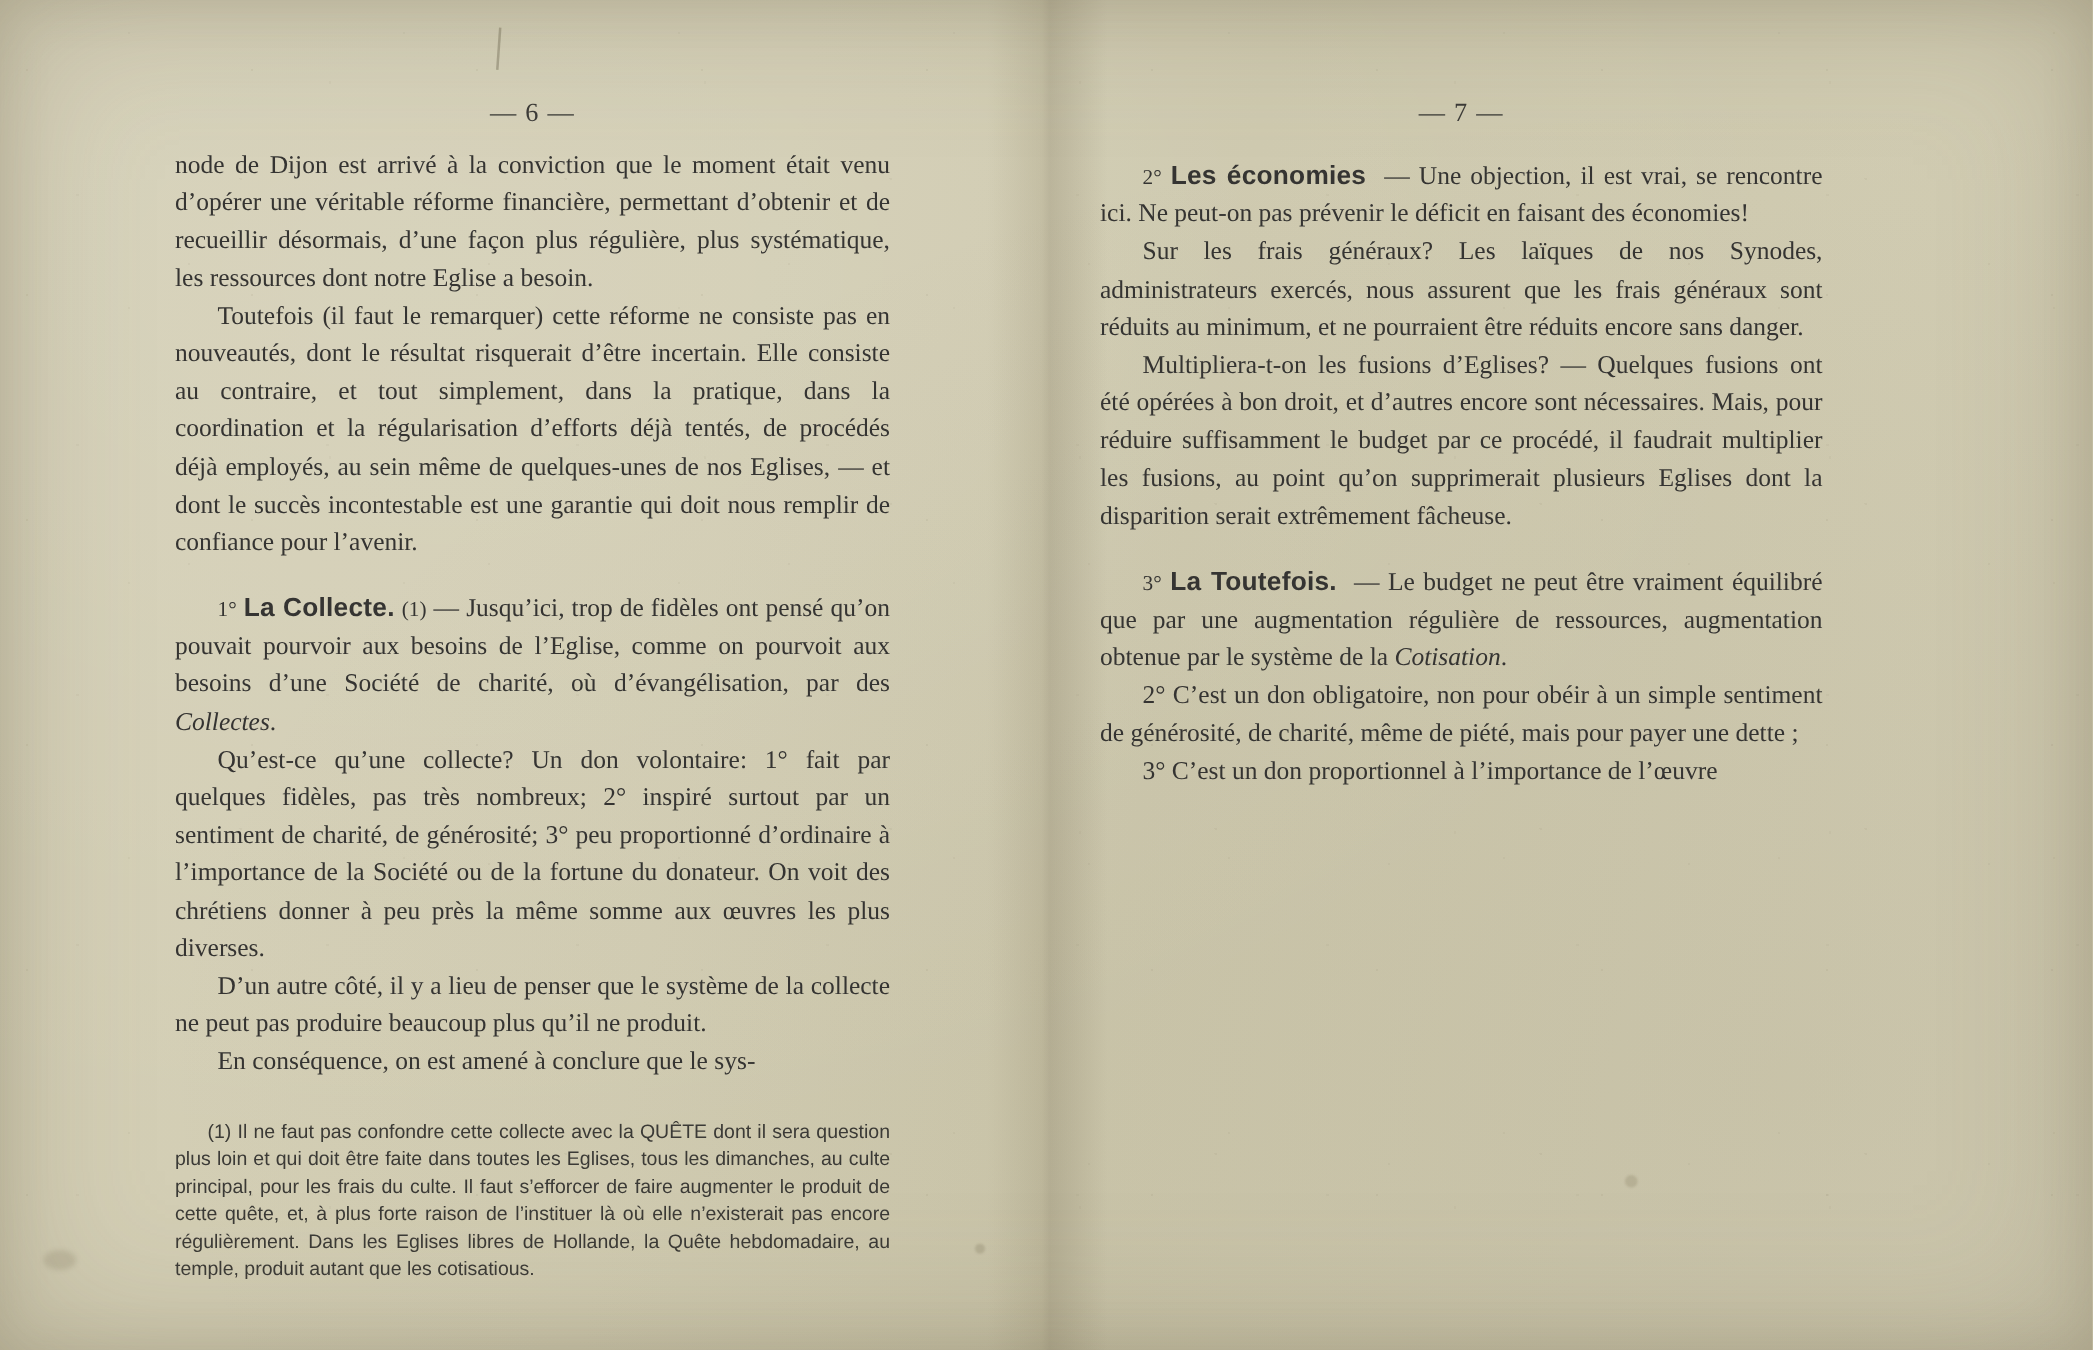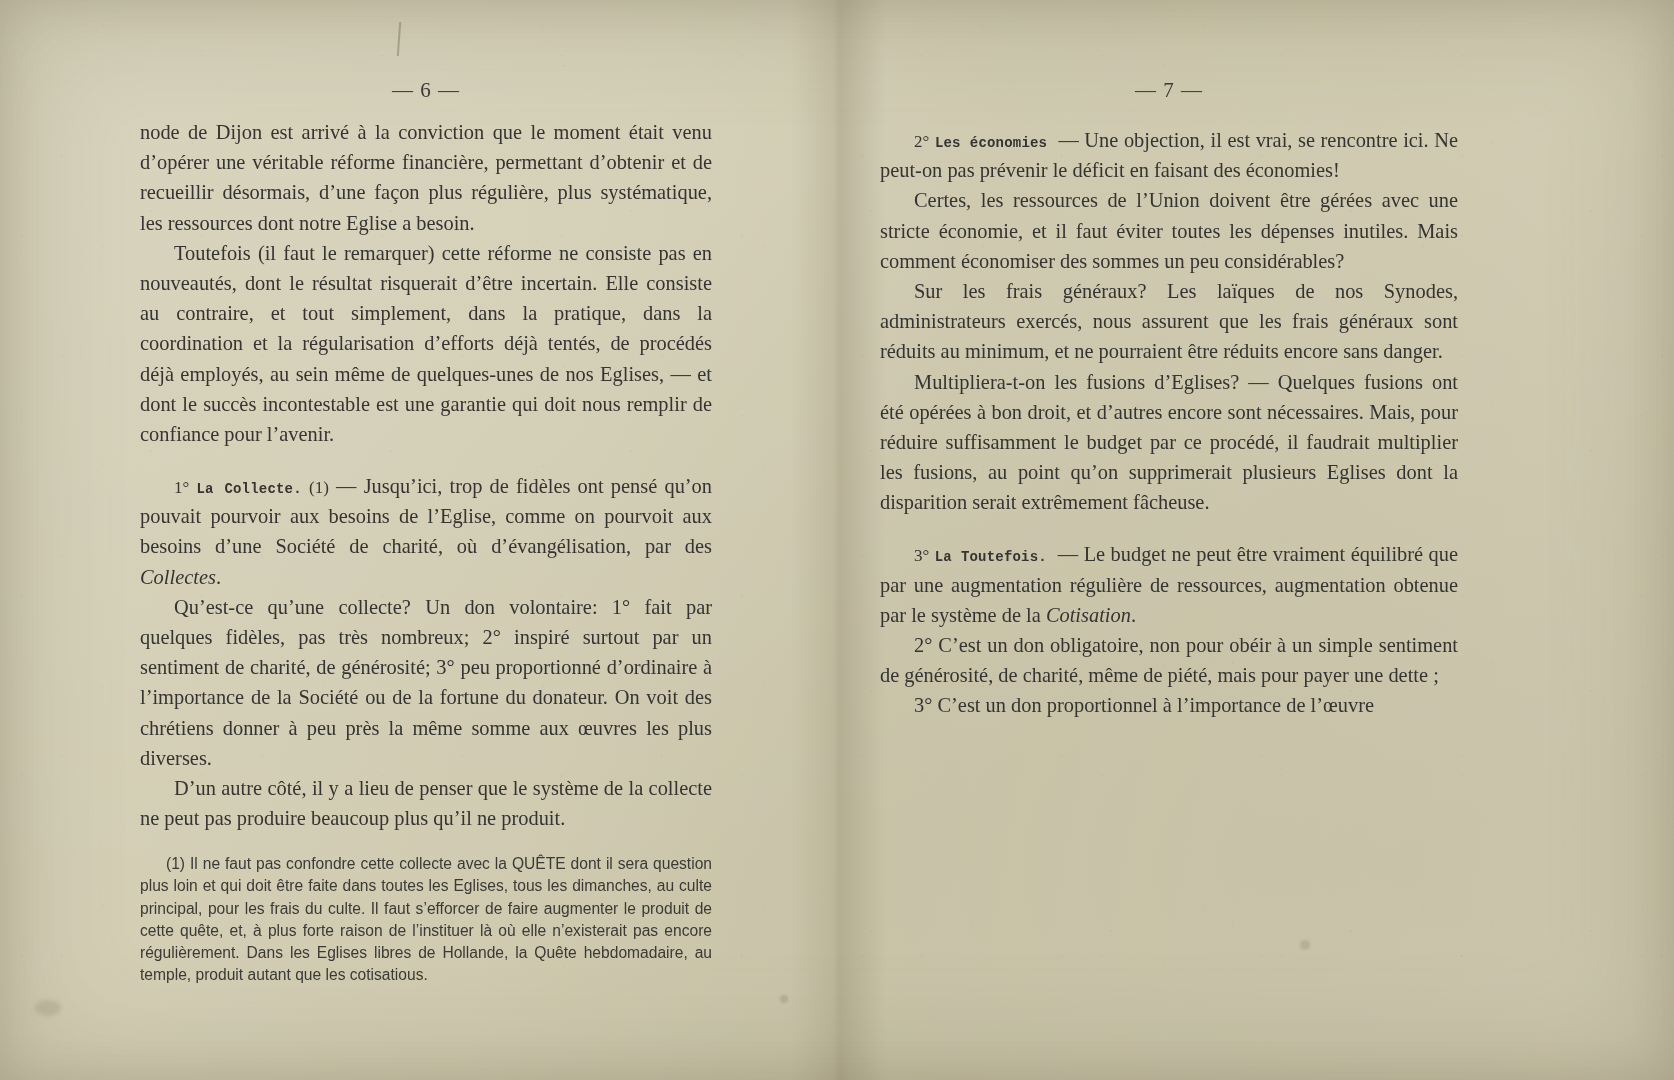--- a/index.html
+++ b/index.html
@@ -82,25 +82,25 @@
     hyphens: manual;
   }
   .body p {
     margin: 0;
     text-indent: 34px;
   }
   .body p.noindent { text-indent: 0; }
   .body p.gap { margin-top: 22px; }
 
   em { font-style: italic; }
-  .sub { font-weight: bold; font-family: Liberation Mono, monospace; font-size: 14px; letter-spacing: .2px; }
+  .sub { font-weight: bold; font-family: Liberation Sans, sans-serif; font-size: 21px; letter-spacing: .2px; }
   .num { font-size: 17px; }
 
   .footnote {
-    margin-top: 20px;
+    margin-top: 30px;
     font-family: "Liberation Sans", sans-serif;
     font-size: 15.6px;
     line-height: 1.42;
     text-align: justify;
     color: #3b3a36;
   }
   .footnote p { margin: 0; text-indent: 26px; }
 
   .rule-mark {
     position: absolute;
@@ -135,35 +135,35 @@
     <div class="folio">— 6 —</div>
 
     <div class="body">
       <p class="noindent">node de Dijon est arrivé à la conviction que le moment était venu d’opérer une véritable réforme financière, permettant d’obtenir et de recueillir désormais, d’une façon plus régulière, plus systématique, les ressources dont notre Eglise a besoin.</p>
       <p>Toutefois (il faut le remarquer) cette réforme ne consiste pas en nouveautés, dont le résultat risquerait d’être incertain. Elle consiste au contraire, et tout simplement, dans la pratique, dans la coordination et la régularisation d’efforts déjà tentés, de procédés déjà employés, au sein même de quelques-unes de nos Eglises, — et dont le succès incontestable est une garantie qui doit nous remplir de confiance pour l’avenir.</p>
 
       <p class="gap"><span class="num">1°</span> <span class="sub">La Collecte.</span> <span class="num">(1)</span> <span>— Jusqu’ici, trop de fidèles ont pensé qu’on pouvait pourvoir aux besoins de l’Eglise, comme on pourvoit aux besoins d’une Société de charité, où d’évangélisation, par des </span><em>Collectes</em><span>.</span></p>
 
       <p>Qu’est-ce qu’une collecte? Un don volontaire: 1° fait par quelques fidèles, pas très nombreux; 2° inspiré surtout par un sentiment de charité, de générosité; 3° peu proportionné d’ordinaire à l’importance de la Société ou de la fortune du donateur. On voit des chrétiens donner à peu près la même somme aux œuvres les plus diverses.</p>
       <p>D’un autre côté, il y a lieu de penser que le système de la collecte ne peut pas produire beaucoup plus qu’il ne produit.</p>
+      <p>En conséquence, on est amené à conclure que le sys-</p>
     </div>
 
     <div class="footnote">
       <p>(1) Il ne faut pas confondre cette collecte avec la QUÊTE dont il sera question plus loin et qui doit être faite dans toutes les Eglises, tous les dimanches, au culte principal, pour les frais du culte. Il faut s’efforcer de faire augmenter le produit de cette quête, et, à plus forte raison de l’instituer là où elle n’existerait pas encore régulièrement. Dans les Eglises libres de Hollande, la Quête hebdomadaire, au temple, produit autant que les cotisatious.</p>
     </div>
   </div>
 
   <div class="col right">
     <div class="folio">— 7 —</div>
 
     <div class="body">
 
       <p class="gap"><span class="num">2°</span> <span class="sub">Les économies</span> &nbsp;<span>— Une objection, il est vrai, se rencontre ici. Ne peut-on pas prévenir le déficit en faisant des économies!</span></p>
 
-      <p>Certes, les ressources de l’Union doivent être gérées avec une stricte économie, et il faut éviter toutes les dépenses inutiles. Mais comment économiser des sommes un peu considérables?</p>
       <p>Sur les frais généraux? Les laïques de nos Synodes, administrateurs exercés, nous assurent que les frais généraux sont réduits au minimum, et ne pourraient être réduits encore sans danger.</p>
       <p>Multipliera-t-on les fusions d’Eglises? — Quelques fusions ont été opérées à bon droit, et d’autres encore sont nécessaires. Mais, pour réduire suffisamment le budget par ce procédé, il faudrait multiplier les fusions, au point qu’on supprimerait plusieurs Eglises dont la disparition serait extrêmement fâcheuse.</p>
 
       <p class="gap"><span class="num">3°</span> <span class="sub">La Toutefois.</span> &nbsp;<span>— Le budget ne peut être vraiment équilibré que par une augmentation régulière de ressources, augmentation obtenue par le système de la </span><em>Cotisation</em><span>.</span></p>
 
       <p>2° C’est un don obligatoire, non pour obéir à un simple sentiment de générosité, de charité, même de piété, mais pour payer une dette ;</p>
       <p>3° C’est un don proportionnel à l’importance de l’œuvre</p>
     </div>
   </div>
 

